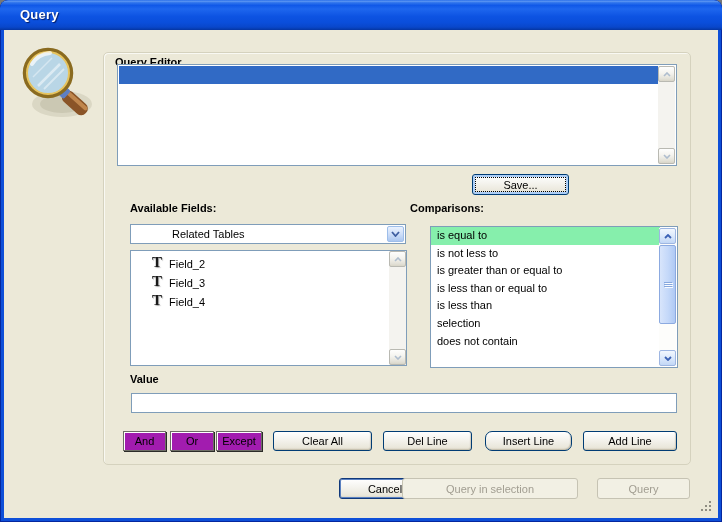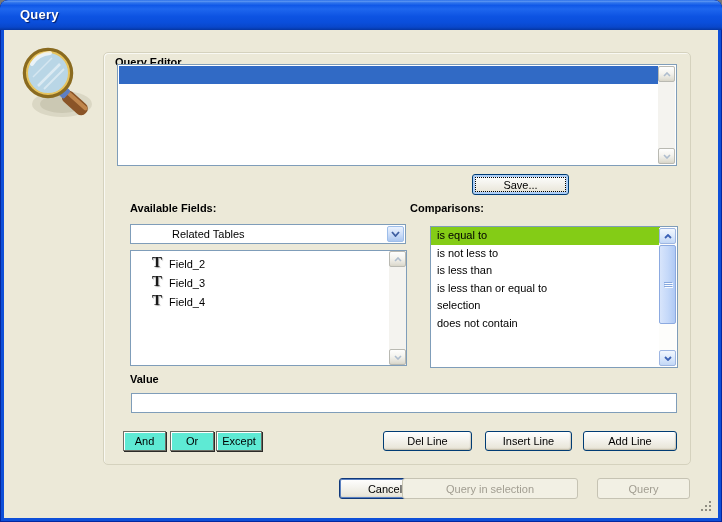--- a/index.html
+++ b/index.html
@@ -97,21 +97,21 @@
   .tree-icon { width:16px; height:16px; flex:0 0 16px; margin-right:3px; position:relative; }
   .icon-t::before {
     content:"T"; position:absolute; left:2px; top:-2px;
     font-family:"Liberation Serif", serif; font-weight:bold; font-size:15px; color:#1A1A1A;
     text-shadow:1px 1px 1px rgba(90,90,90,.5);
   }
   .tree-label { font-size:11px; color:#000; }
 
   
   .cmp-row { height:17.6px; line-height:17.6px; padding-left:6px; width:229px; color:#000; }
-  .cmp-row.selected { background:#84cc16; }
+  .cmp-row.selected { background:#86efac; }
 
   
   .combo { left:130px; top:224px; width:276px; height:20px; }
   .combo-text { position:absolute; left:5px; top:3px; font-size:11px; color:#000;margin-left:36px; }
   .combo-btn {
     position:absolute; right:1px; top:1px; bottom:1px; width:17px;
     border:1px solid #9EBEEA; border-radius:2px;
     background:linear-gradient(180deg,#EAF2FE 0%,#CFDFF9 50%,#ABC7F0 100%);
     display:flex; align-items:center; justify-content:center; color:#3E5EA0;
   }
@@ -131,21 +131,21 @@
   }
   .xpbtn.default-btn { border:1px solid #10387A; box-shadow:inset 0 0 0 1px #5A80C0, inset -1px -1px 1px rgba(158,148,126,.3);margin-left:44px; }
   .xpbtn:disabled, .xpbtn.disabled {
     border:1px solid #C6C3B3; color:#A19D91;
     background:#F2F0E4; box-shadow:none;
   }
 
   
   .classicbtn {
     position:absolute; height:20px; top:431px;
-    background:#5eead4;
+    background:#a21caf;
     border:1px solid #6E6E66;
     box-shadow:1px 1px 0 #2B2B28, inset 1px 1px 0 #FFFFFF;
     font-size:11px; color:#000;
     display:flex; align-items:center; justify-content:center;
   }
 
   .value-input {
     position:absolute; left:131px; top:393px; width:546px; height:20px;
     border:1px solid #7F9DB9; background:#FFF;
     font-family:"Liberation Sans", sans-serif; font-size:11px; padding:0 4px;
@@ -244,22 +244,23 @@
             <path d="M1 1 L4 4 L7 1" fill="none" stroke="currentColor" stroke-width="1.6"></path>
           </svg>
       </div>
     </div>
   </div>
 
   <span class="lbl" style="left:410px;top:202px;">Comparisons:</span>
   <div class="whitebox cmp-list">
     <div class="cmp-row selected">is equal to</div>
     <div class="cmp-row">is not less to</div>
+    <div class="cmp-row">is greater than or equal to</div>
+    <div class="cmp-row">is less than or equal to</div>
     <div class="cmp-row">is less than</div>
-    <div class="cmp-row">is less than or equal to</div>
     <div class="cmp-row">selection</div>
     <div class="cmp-row">does not contain</div>
     <div class="sb active">
       <div class="sb-btn up">
         <svg width="8" height="5" viewBox="0 0 8 5">
             <path d="M1 4 L4 1 L7 4" fill="none" stroke="currentColor" stroke-width="1.8"></path>
           </svg>
       </div>
       <div class="sb-thumb">
           <div class="sb-grip"></div>
@@ -271,22 +272,23 @@
       </div>
     </div>
   </div>
 
   <span class="lbl" style="left:130px;top:373px;">Value</span>
   <input class="value-input" type="text" value="" style="">
 
   <button class="classicbtn" style="left:123px;width:43px;">And</button>
   <button class="classicbtn" style="left:170px;width:44px;">Or</button>
   <button class="classicbtn" style="left:216px;width:46px;">Except</button>
+  <button class="xpbtn" style="left:273px;top:431px;width:99px;height:20px;">Clear All</button>
   <button class="xpbtn" style="left:383px;top:431px;width:89px;height:20px;">Del Line</button>
-  <button class="xpbtn" style="left:485px;top:431px;width:87px;height:20px;">Insert Line</button>
+  <button class="xpbtn" style="left:485px;top:431px;width:87px;height:20px;border-radius:7px;">Insert Line</button>
   <button class="xpbtn" style="left:583px;top:431px;width:94px;height:20px;">Add Line</button>
 
   <button class="xpbtn default-btn" style="left:295px;top:478px;width:92px;">Cancel</button>
   <button class="xpbtn disabled" style="left:402px;top:478px;width:176px;">Query in selection</button>
   <button class="xpbtn disabled" style="left:597px;top:478px;width:93px;">Query</button>
 
   <div class="grip"></div>
 </div>
 
 </body></html>

